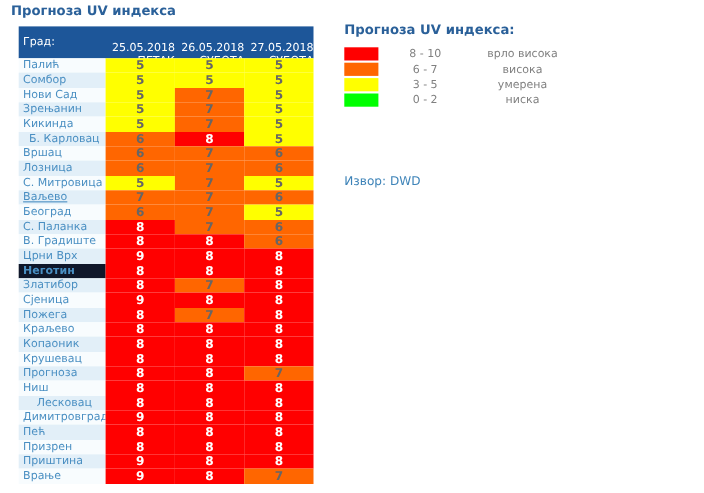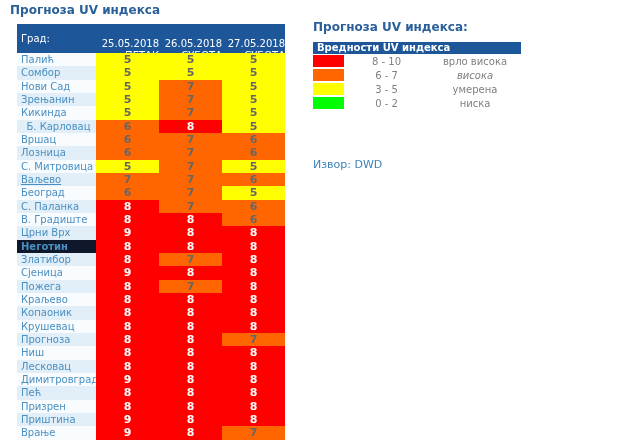--- a/index.html
+++ b/index.html
@@ -208,21 +208,21 @@
         <div class="tcell" style="background: rgb(255, 0, 0); color: rgb(255, 255, 255);">8</div>
         <div class="tcell" style="background: rgb(255, 102, 0); color: rgb(102, 102, 102);">7</div>
       </div>
       <div class="trow">
         <div class="tcity" style="background: rgb(248, 252, 254); color: rgb(74, 143, 194);">Ниш</div>
         <div class="tcell" style="background: rgb(255, 0, 0); color: rgb(255, 255, 255);">8</div>
         <div class="tcell" style="background: rgb(255, 0, 0); color: rgb(255, 255, 255);">8</div>
         <div class="tcell" style="background: rgb(255, 0, 0); color: rgb(255, 255, 255);">8</div>
       </div>
       <div class="trow">
-        <div class="tcity" style="background: rgb(226, 239, 248); color: rgb(74, 143, 194);">Лесковац</div>
+        <div class="tcity" style="background: rgb(226, 239, 248); color: rgb(74, 143, 194); text-align: center;">Лесковац</div>
         <div class="tcell" style="background: rgb(255, 0, 0); color: rgb(255, 255, 255);">8</div>
         <div class="tcell" style="background: rgb(255, 0, 0); color: rgb(255, 255, 255);">8</div>
         <div class="tcell" style="background: rgb(255, 0, 0); color: rgb(255, 255, 255);">8</div>
       </div>
       <div class="trow">
         <div class="tcity" style="background: rgb(248, 252, 254); color: rgb(74, 143, 194);">Димитровград</div>
         <div class="tcell" style="background: rgb(255, 0, 0); color: rgb(255, 255, 255);">9</div>
         <div class="tcell" style="background: rgb(255, 0, 0); color: rgb(255, 255, 255);">8</div>
         <div class="tcell" style="background: rgb(255, 0, 0); color: rgb(255, 255, 255);">8</div>
       </div>
@@ -249,31 +249,30 @@
         <div class="tcell" style="background: rgb(255, 0, 0); color: rgb(255, 255, 255);">9</div>
         <div class="tcell" style="background: rgb(255, 0, 0); color: rgb(255, 255, 255);">8</div>
         <div class="tcell" style="background: rgb(255, 102, 0); color: rgb(102, 102, 102);">7</div>
       </div>
     </div>
 </div>
 
 <div class="abs" id="right-title" style="color: rgb(42, 96, 153);">Прогноза UV индекса:</div>
 
 <div class="abs" id="legend">
-  <div class="lheader" style="background: rgb(29, 86, 153);">Вредности UV индекса</div>
   <div id="legend-body">
       <div class="lrow">
         <div class="lswatch" style="background: rgb(255, 0, 0);"></div>
         <div class="lrange" style="color: rgb(128, 128, 128);">8 - 10</div>
         <div class="llabel" style="color: rgb(128, 128, 128);">врло висока</div>
       </div>
       <div class="lrow">
         <div class="lswatch" style="background: rgb(255, 102, 0);"></div>
         <div class="lrange" style="color: rgb(128, 128, 128);">6 - 7</div>
-        <div class="llabel" style="color: rgb(128, 128, 128); font-style: italic;">висока</div>
+        <div class="llabel" style="color: rgb(128, 128, 128);">висока</div>
       </div>
       <div class="lrow">
         <div class="lswatch" style="background: rgb(255, 255, 0);"></div>
         <div class="lrange" style="color: rgb(128, 128, 128);">3 - 5</div>
         <div class="llabel" style="color: rgb(128, 128, 128);">умерена</div>
       </div>
       <div class="lrow">
         <div class="lswatch" style="background: rgb(0, 255, 0);"></div>
         <div class="lrange" style="color: rgb(128, 128, 128);">0 - 2</div>
         <div class="llabel" style="color: rgb(128, 128, 128);">ниска</div>

